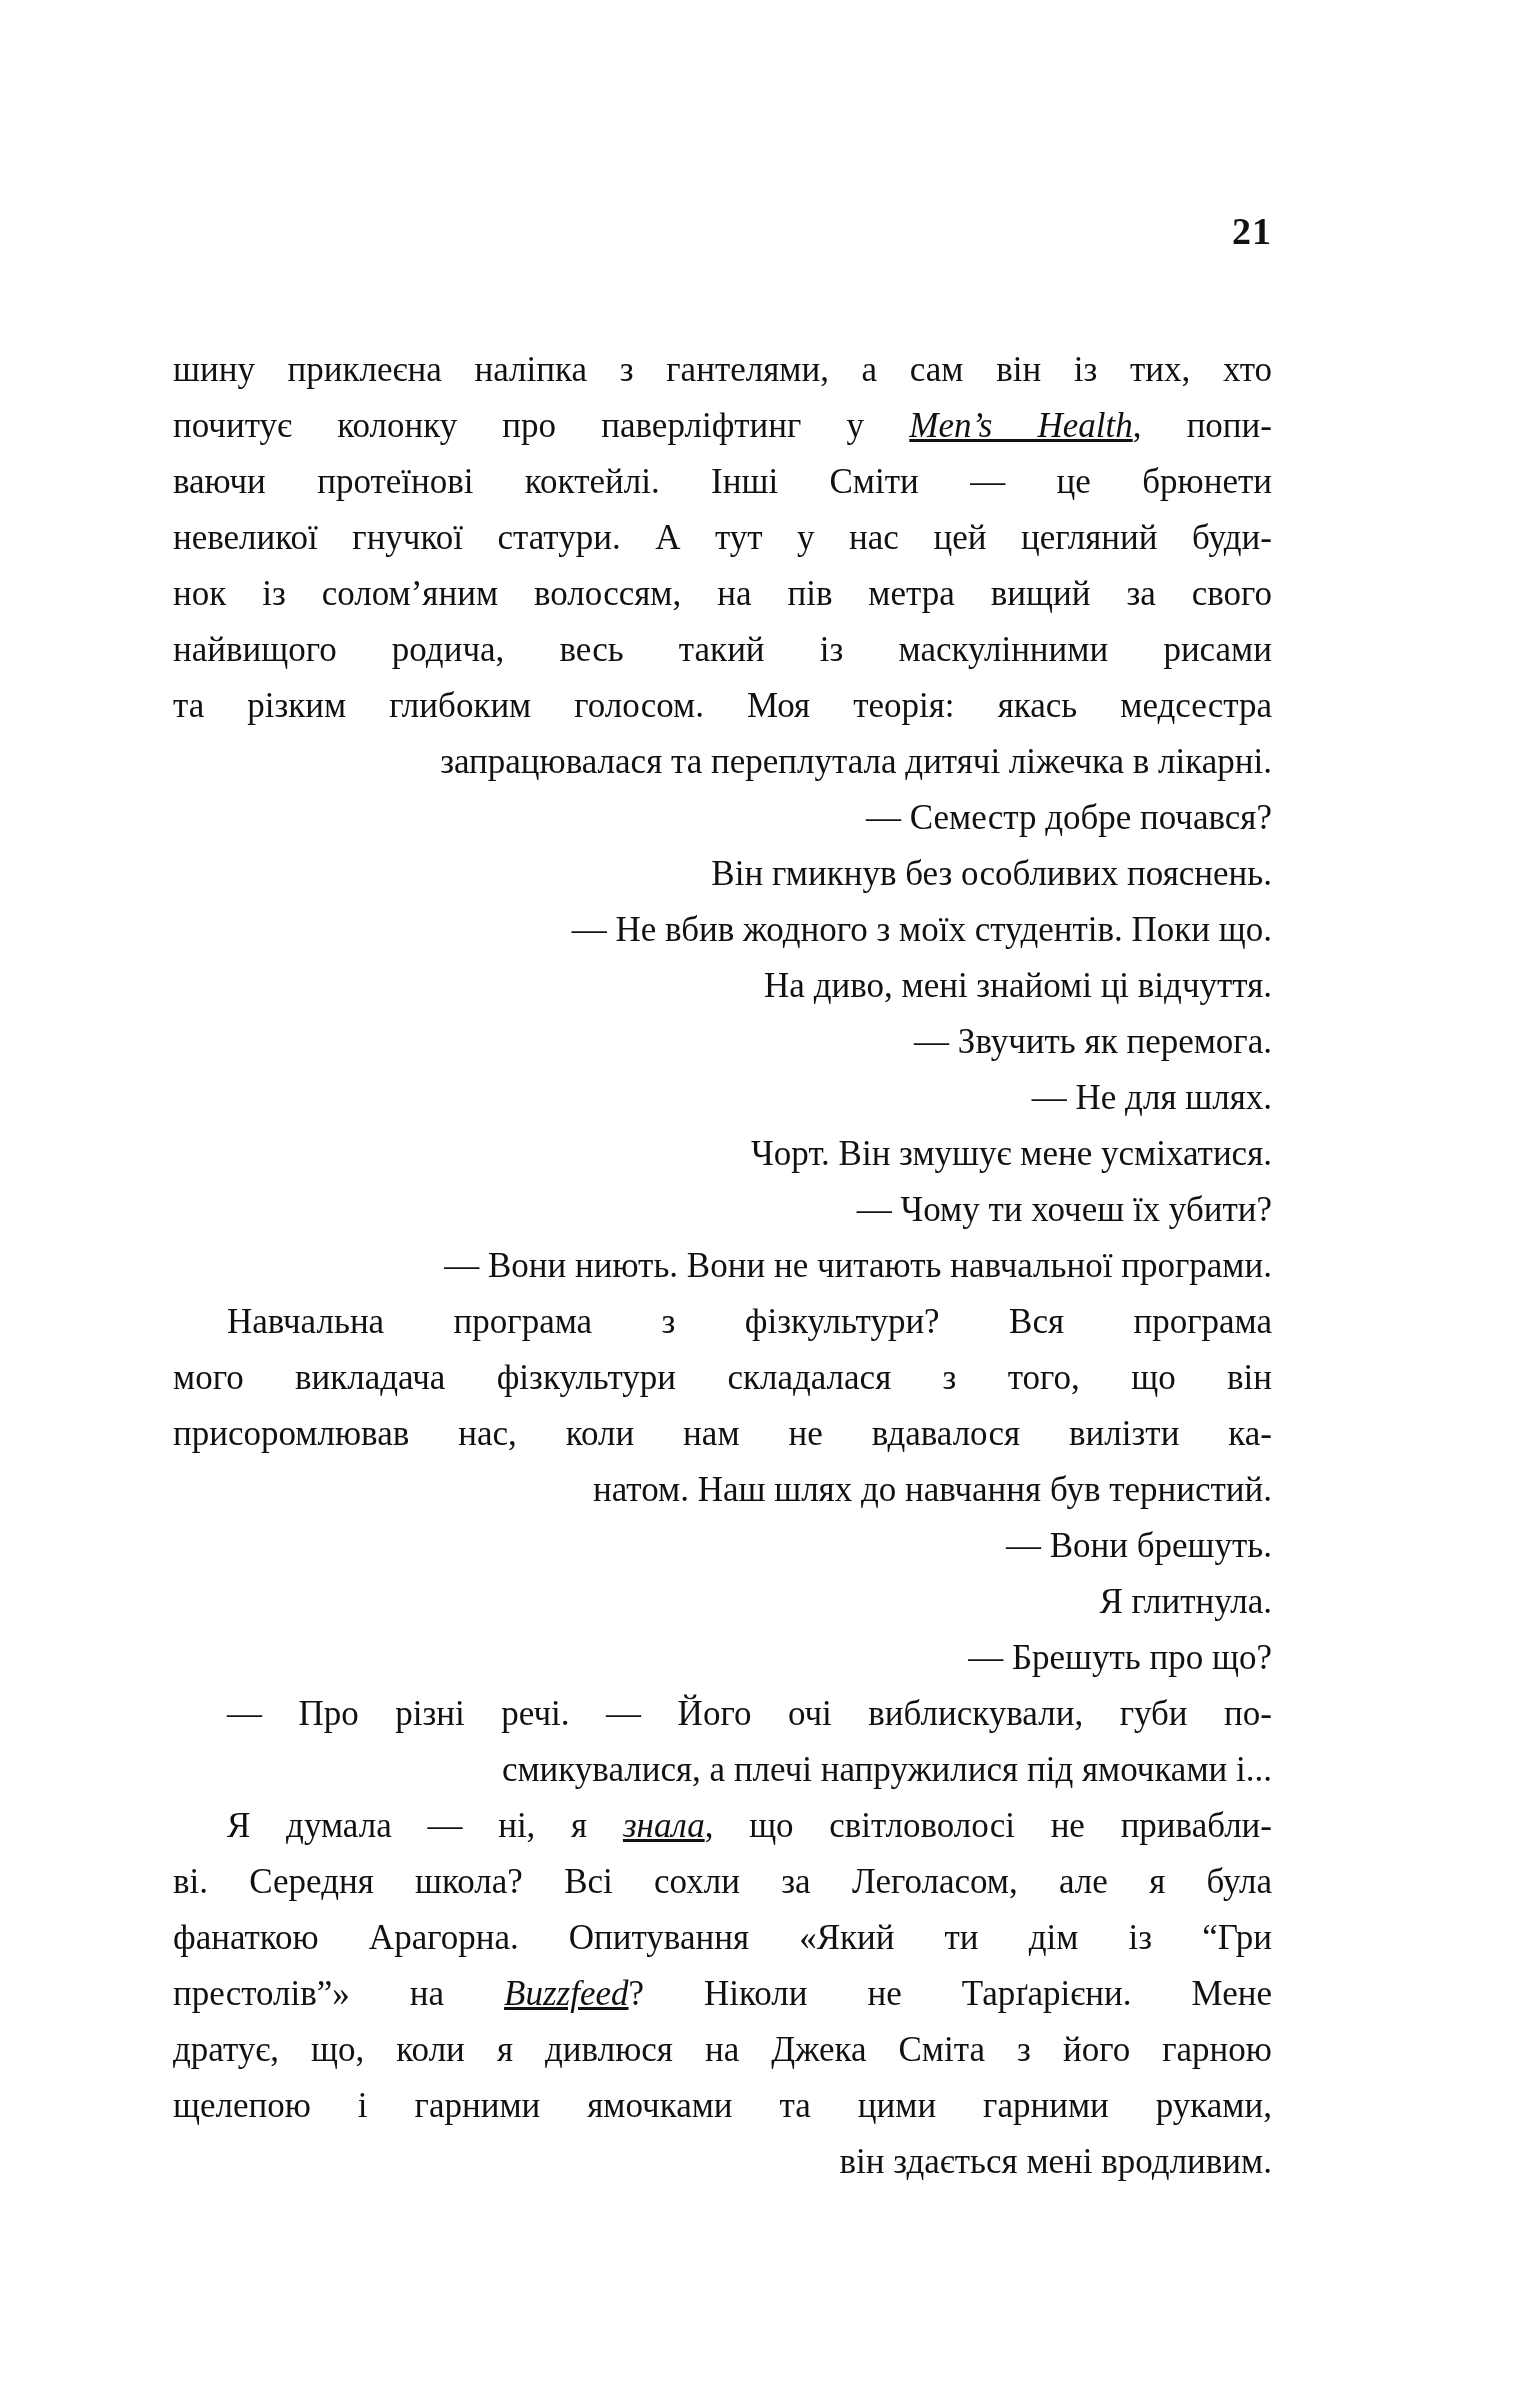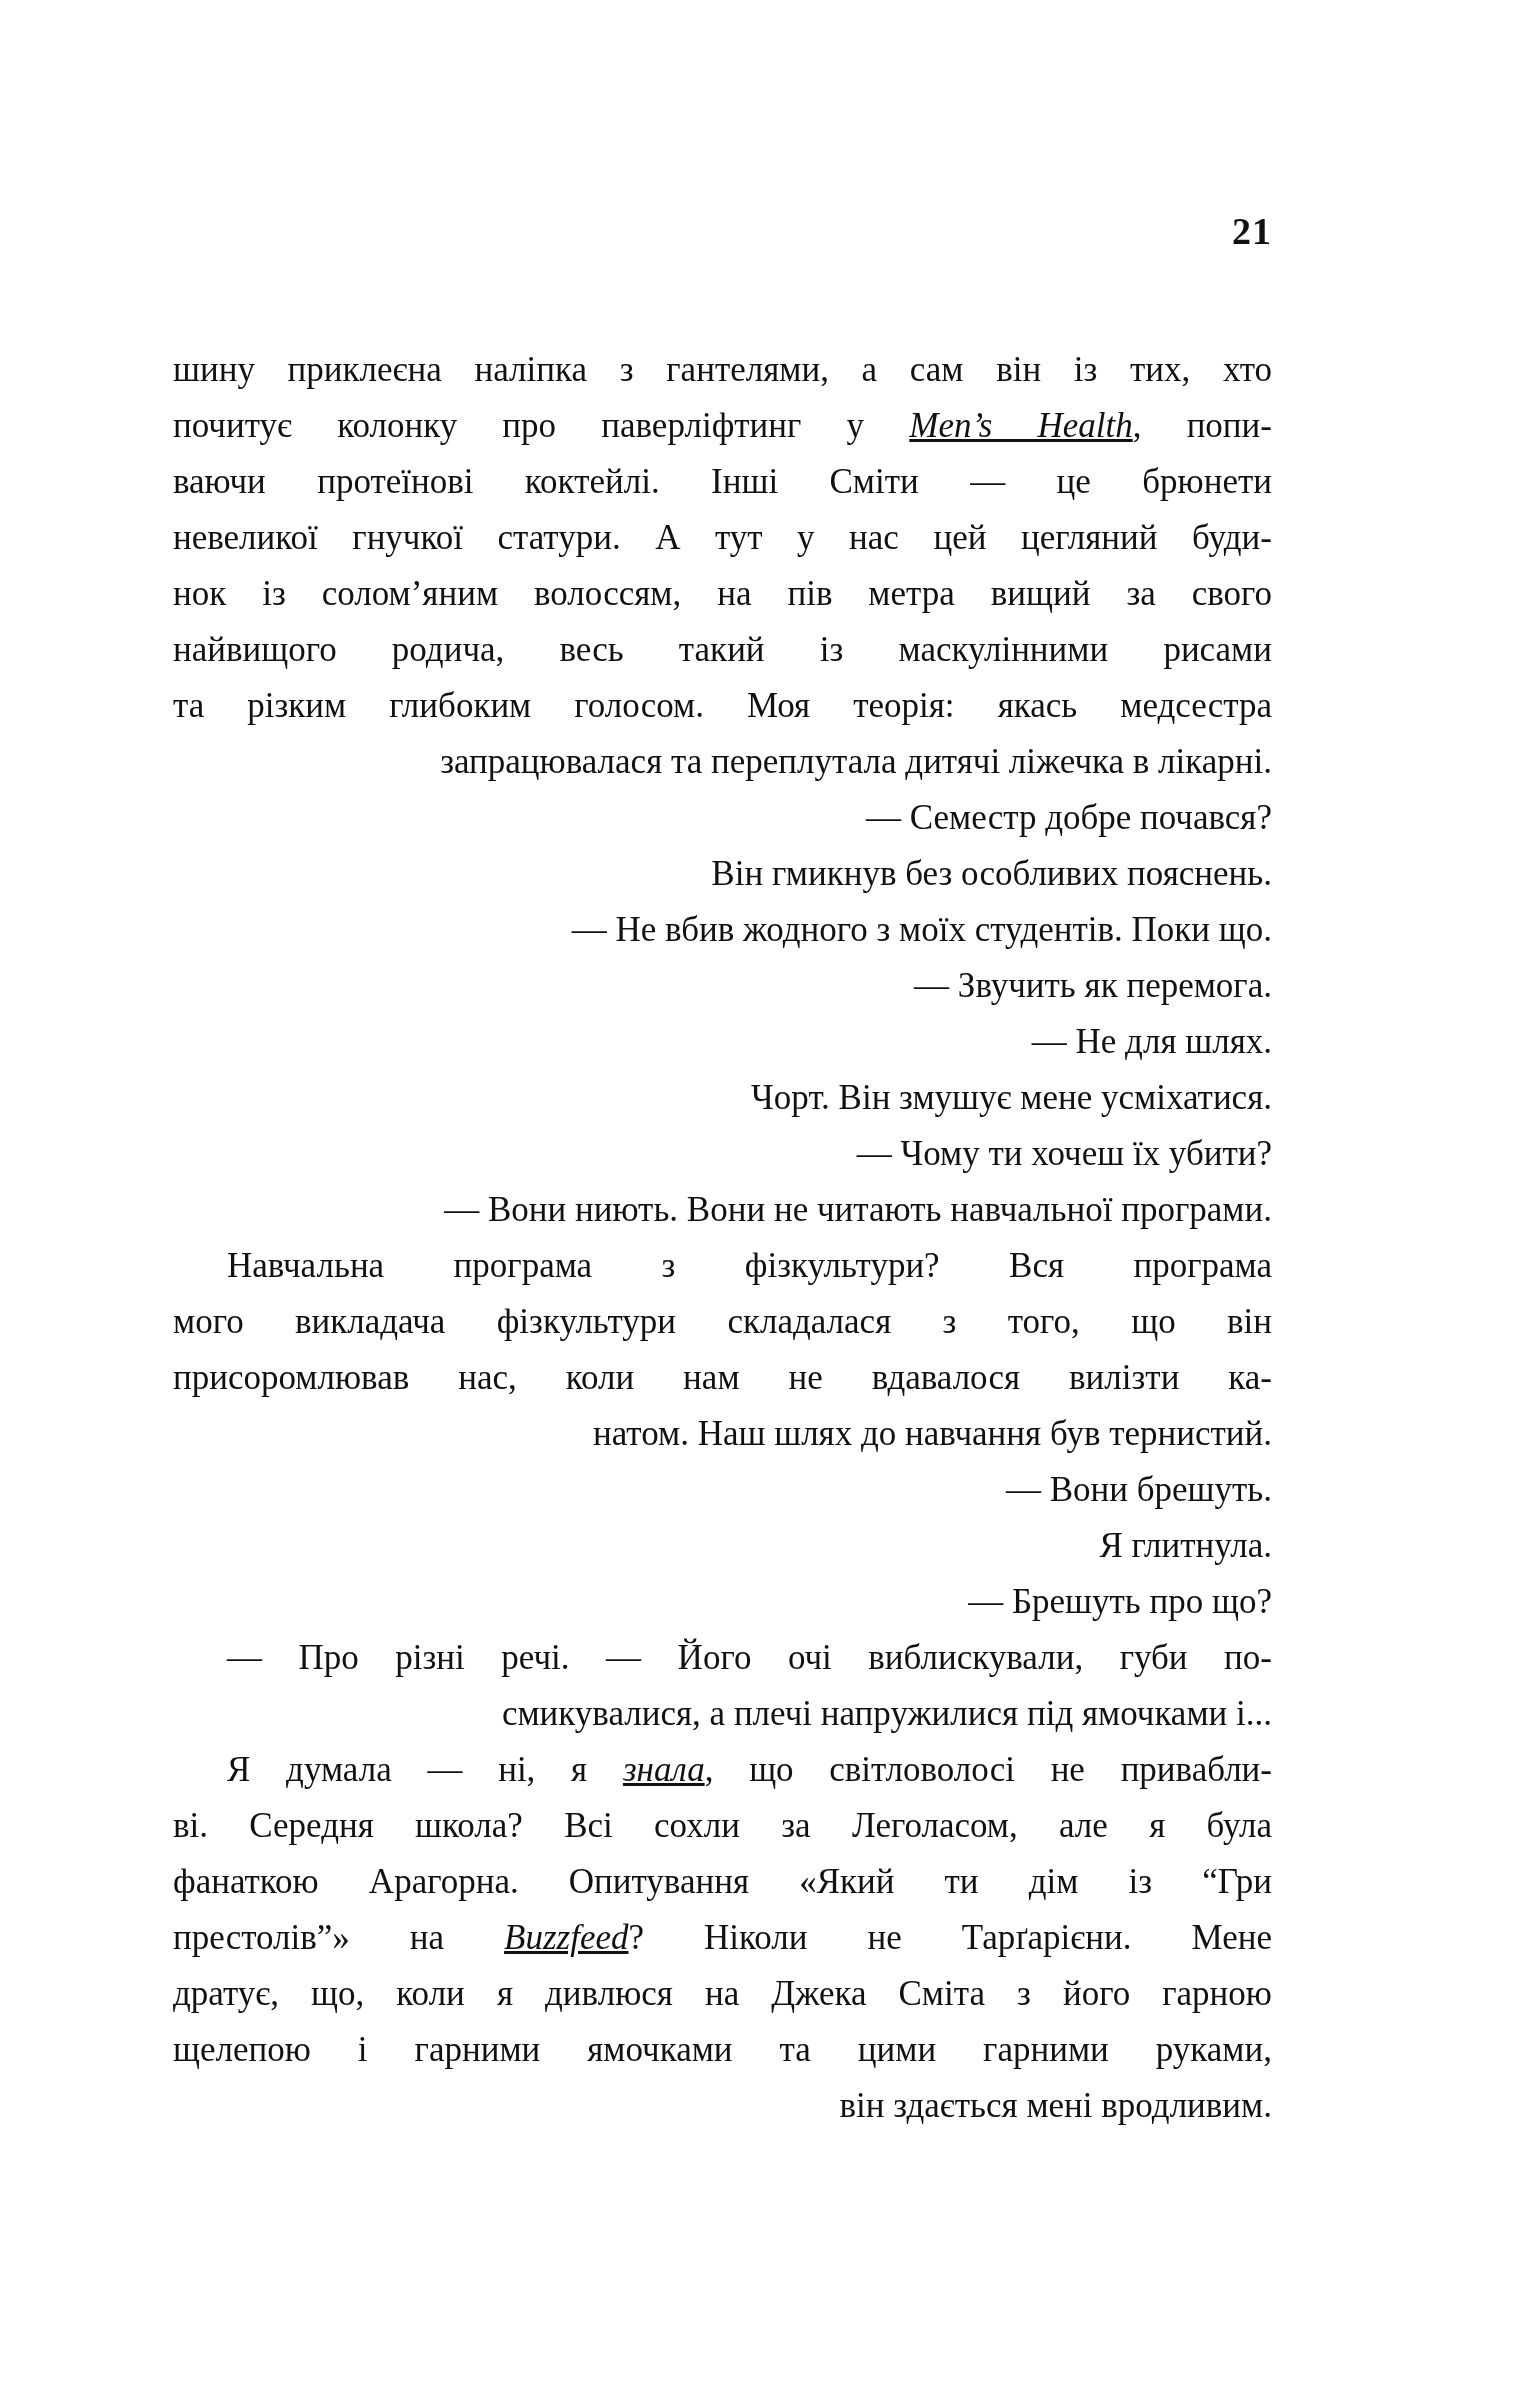--- a/index.html
+++ b/index.html
@@ -67,20 +67,21 @@
       <div class="line j"><span>почитує колонку про паверліфтинг у </span><span class="it">Men’s Health</span><span>, попи-</span></div>
       <div class="line j"><span>ваючи протеїнові коктейлі. Інші Сміти — це брюнети</span></div>
       <div class="line j"><span>невеликої гнучкої статури. А тут у нас цей цегляний буди-</span></div>
       <div class="line j"><span>нок із солом’яним волоссям, на пів метра вищий за свого</span></div>
       <div class="line j"><span>найвищого родича, весь такий із маскулінними рисами</span></div>
       <div class="line j"><span>та різким глибоким голосом. Моя теорія: якась медсестра</span></div>
       <div class="line"><span>запрацювалася та переплутала дитячі ліжечка в лікарні.</span></div>
       <div class="line ind"><span>— Семестр добре почався?</span></div>
       <div class="line ind"><span>Він гмикнув без особливих пояснень.</span></div>
       <div class="line ind"><span>— Не вбив жодного з моїх студентів. Поки що.</span></div>
+      <div class="line ind"><span>На диво, мені знайомі ці відчуття.</span></div>
       <div class="line ind"><span>— Звучить як перемога.</span></div>
       <div class="line ind"><span>— Не для шлях.</span></div>
       <div class="line ind"><span>Чорт. Він змушує мене усміхатися.</span></div>
       <div class="line ind"><span>— Чому ти хочеш їх убити?</span></div>
       <div class="line ind"><span>— Вони ниють. Вони не читають навчальної програми.</span></div>
       <div class="line j ind"><span>Навчальна програма з фізкультури? Вся програма</span></div>
       <div class="line j"><span>мого викладача фізкультури складалася з того, що він</span></div>
       <div class="line j"><span>присоромлював нас, коли нам не вдавалося вилізти ка-</span></div>
       <div class="line"><span>натом. Наш шлях до навчання був тернистий.</span></div>
       <div class="line ind"><span>— Вони брешуть.</span></div>

